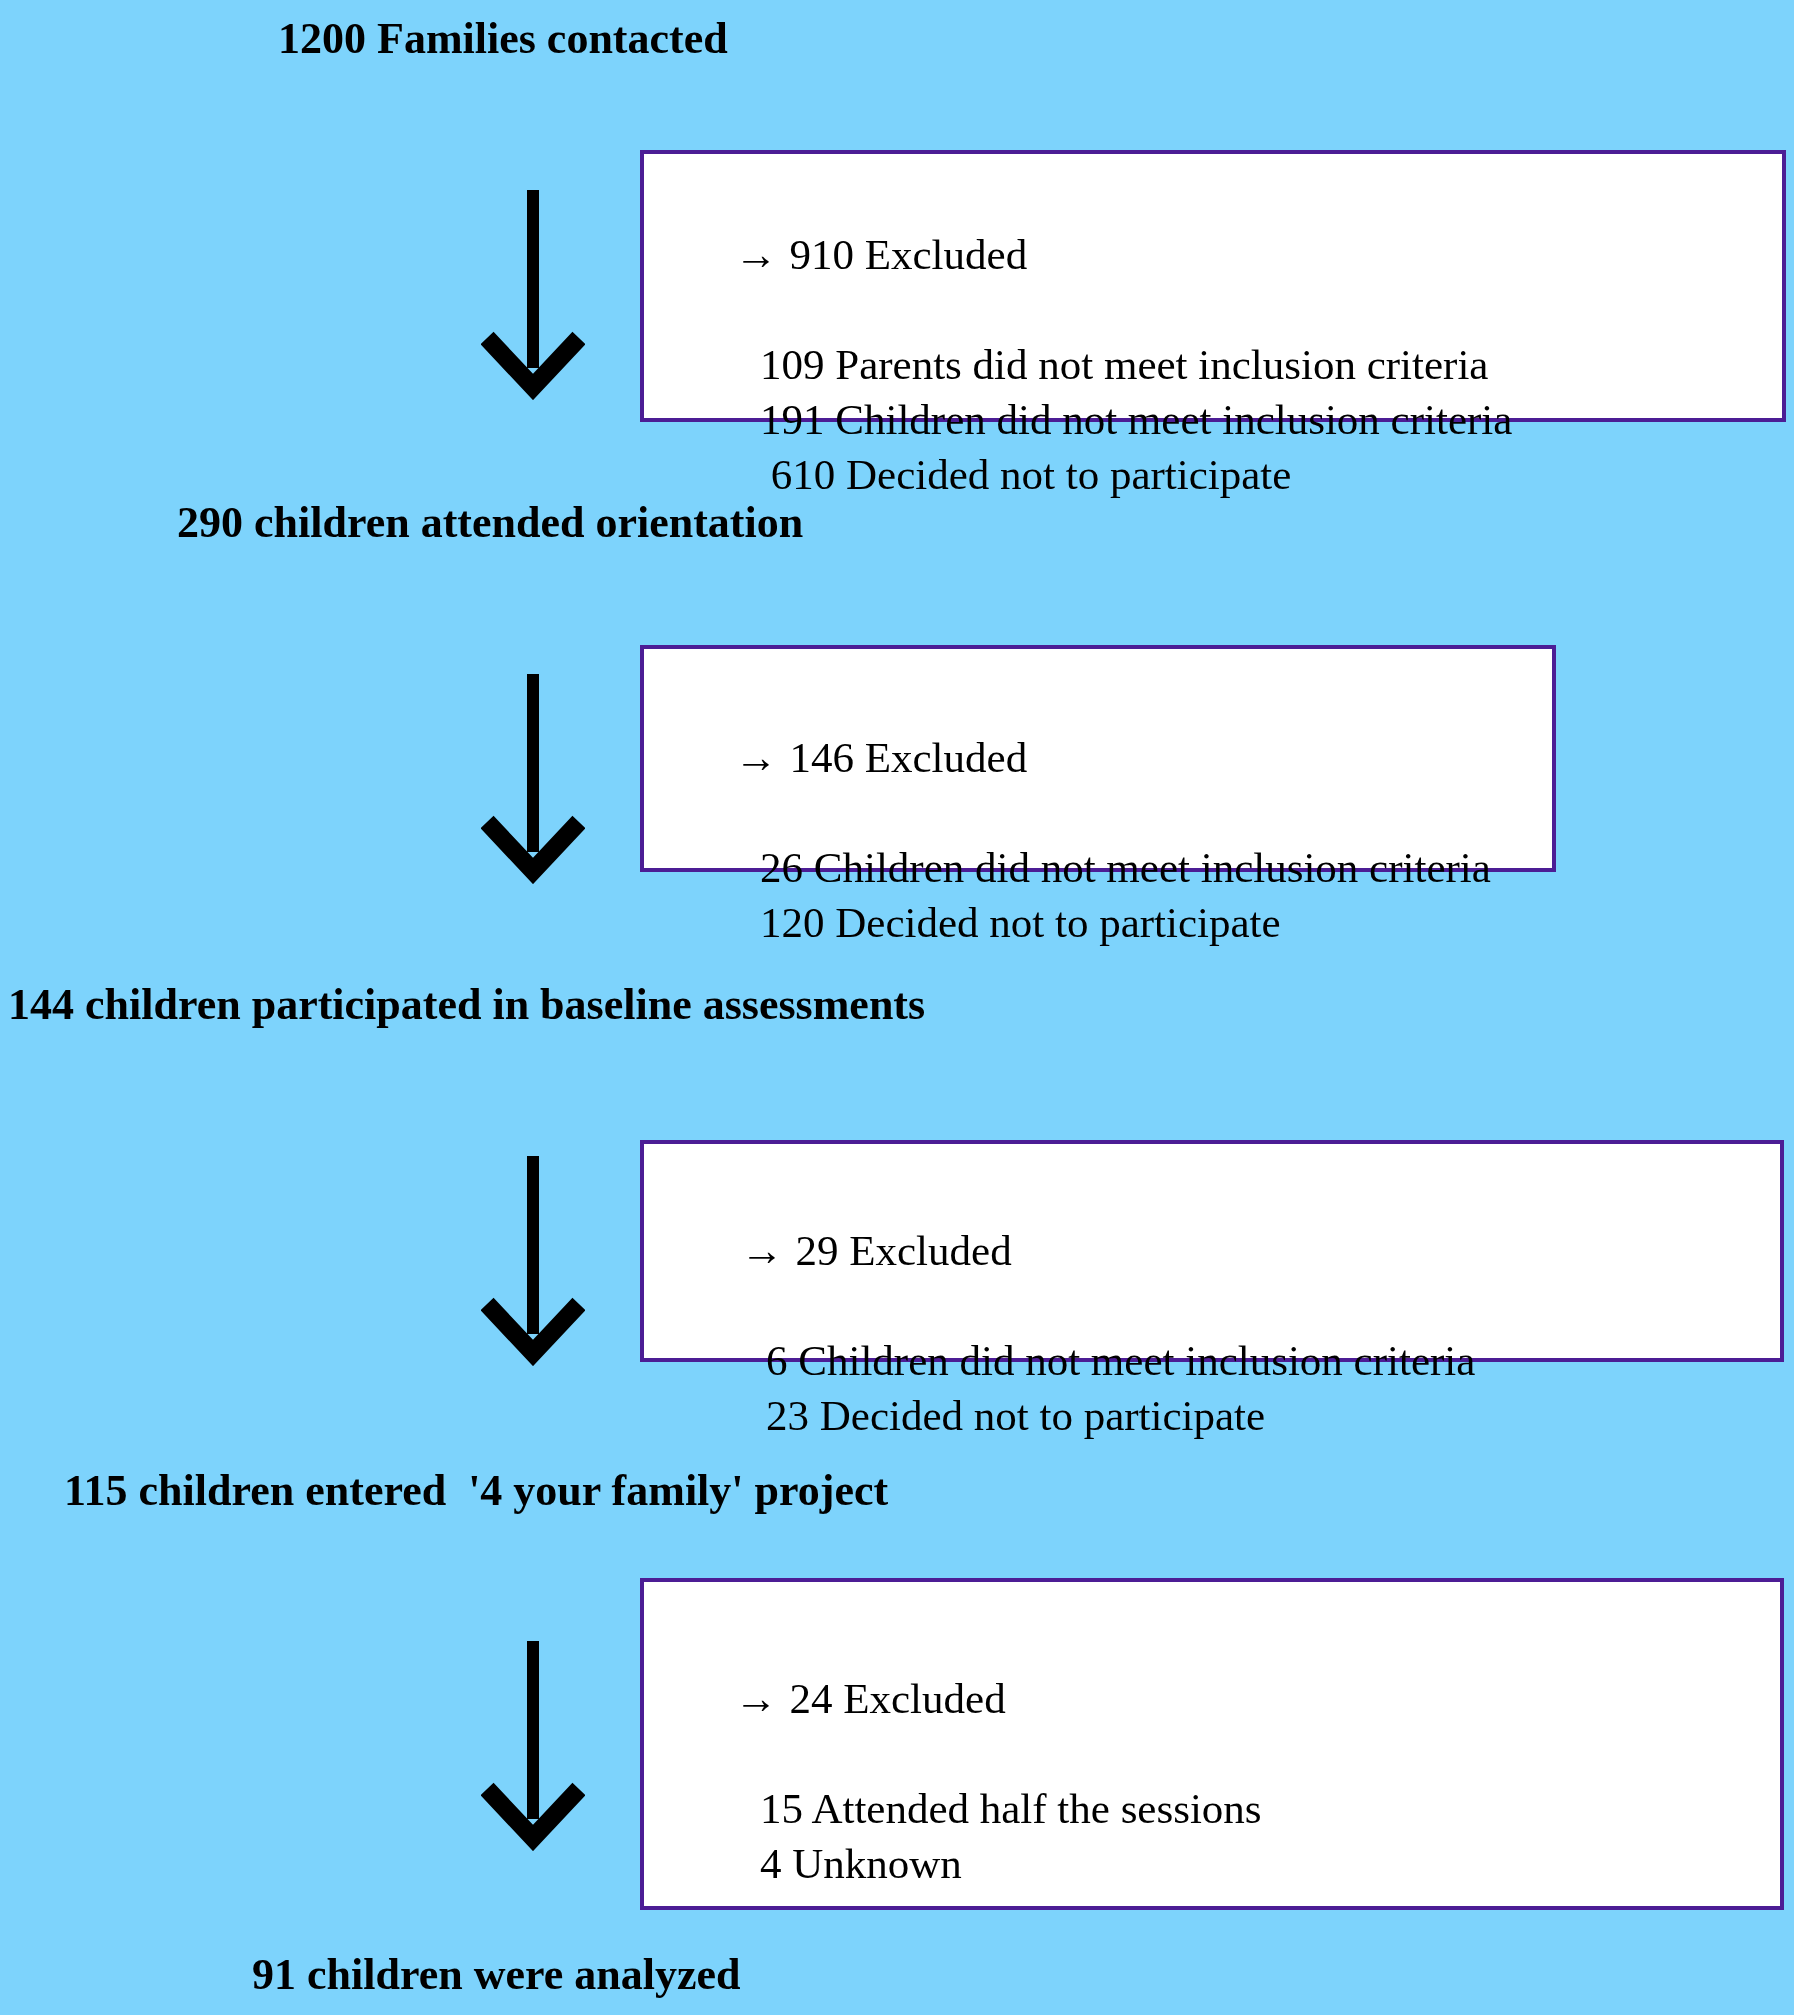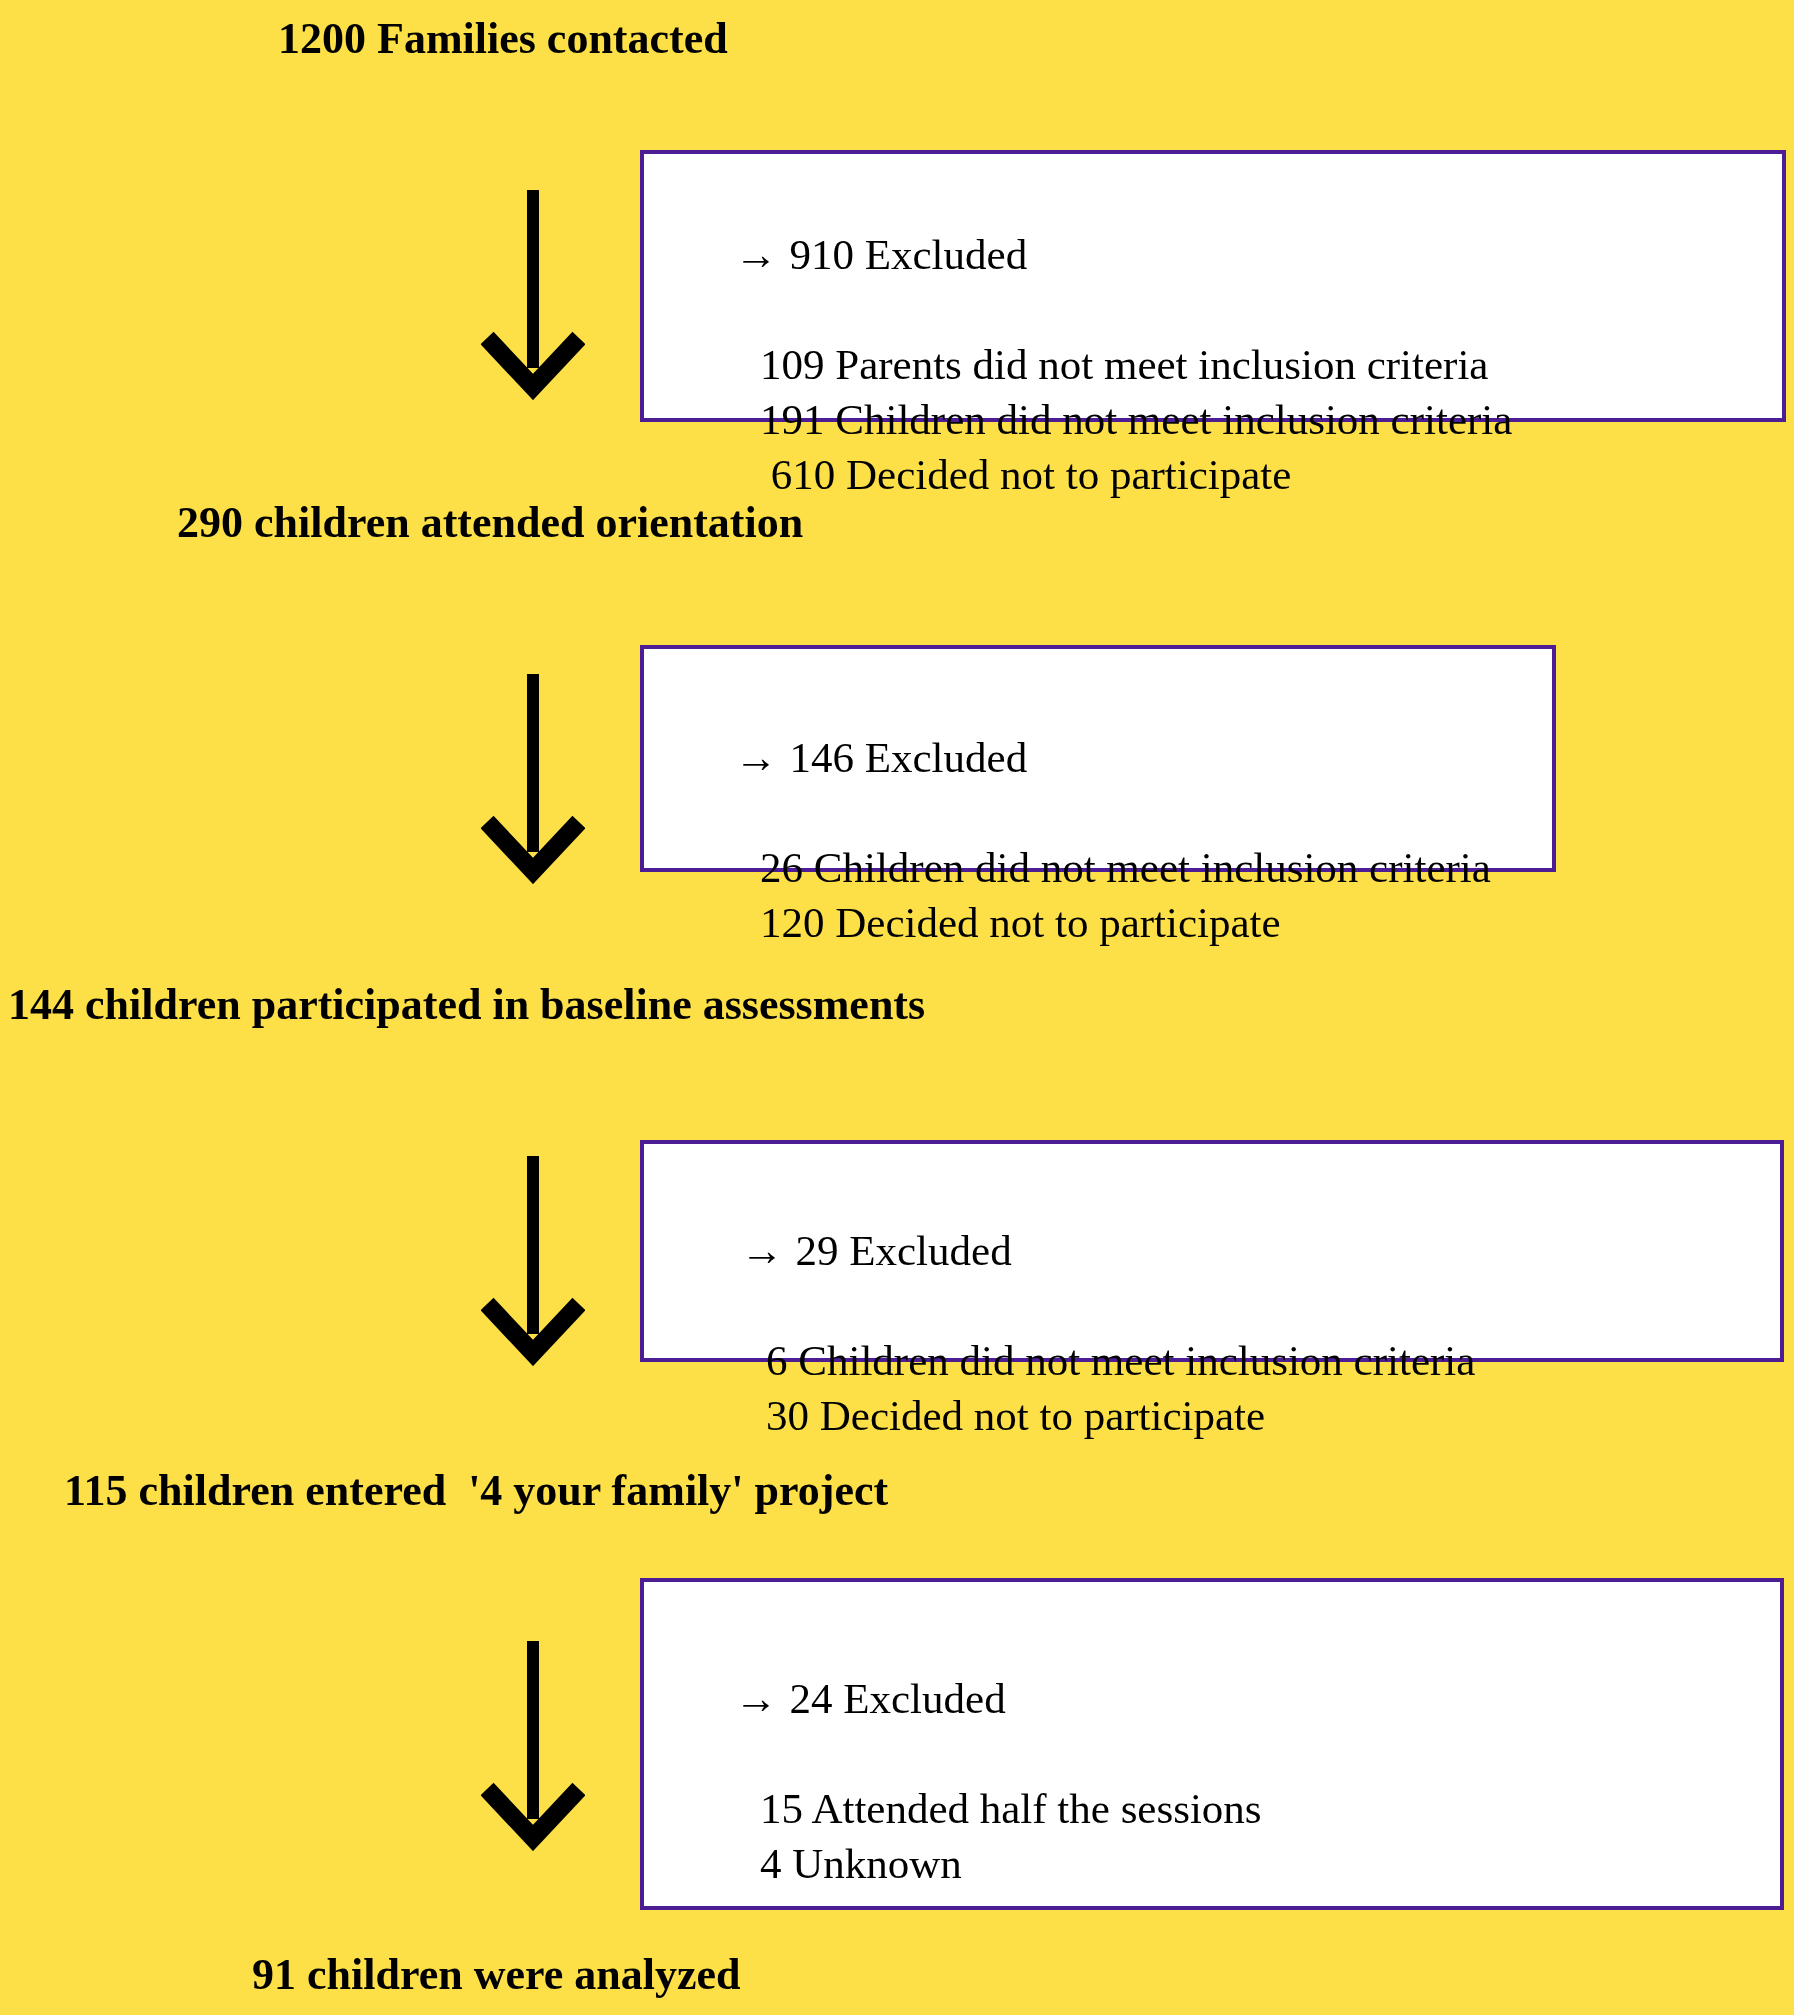--- a/index.html
+++ b/index.html
@@ -4,21 +4,21 @@
 <style>
   html, body {
     margin: 0;
     padding: 0;
     background: #ffffff;
   }
   #canvas {
     position: relative;
     width: 1794px;
     height: 2015px;
-    background: #fde047;
+    background: #7dd3fc;
     font-family: "Liberation Serif", "DejaVu Serif", serif;
     color: #000000;
     overflow: hidden;
   }
   .stage {
     position: absolute;
     font-weight: bold;
     font-size: 44px;
     line-height: 50px;
     white-space: pre;
@@ -94,21 +94,21 @@
       <rect x="46" y="0" width="12" height="178" fill="#000000"></rect>
       <path d="M6 148 L52 197 L98 148" fill="none" stroke="#000000" stroke-width="18" stroke-linejoin="miter"></path>
     </svg>
   </div>
 
   <div class="xbox" style="left:640px; top:1140px; width:1144px; height:222px; padding-top:24px;padding-left:32px;">
     <div class="xline">
       <span class="arrow-glyph">→</span><span>29 Excluded</span>
     </div>
     <div class="xline reason">6 Children did not meet inclusion criteria</div>
-    <div class="xline reason">30 Decided not to participate</div>
+    <div class="xline reason">23 Decided not to participate</div>
   </div>
 
   <div class="stage" style="left:64px; top:1466px;">115 children entered  '4 your family' project</div>
 
   <div class="down-arrow" style="left:481px; top:1641px;">
     <svg width="104" height="210" viewBox="0 0 104 210" aria-hidden="true">
       <rect x="46" y="0" width="12" height="178" fill="#000000"></rect>
       <path d="M6 148 L52 197 L98 148" fill="none" stroke="#000000" stroke-width="18" stroke-linejoin="miter"></path>
     </svg>
   </div>

